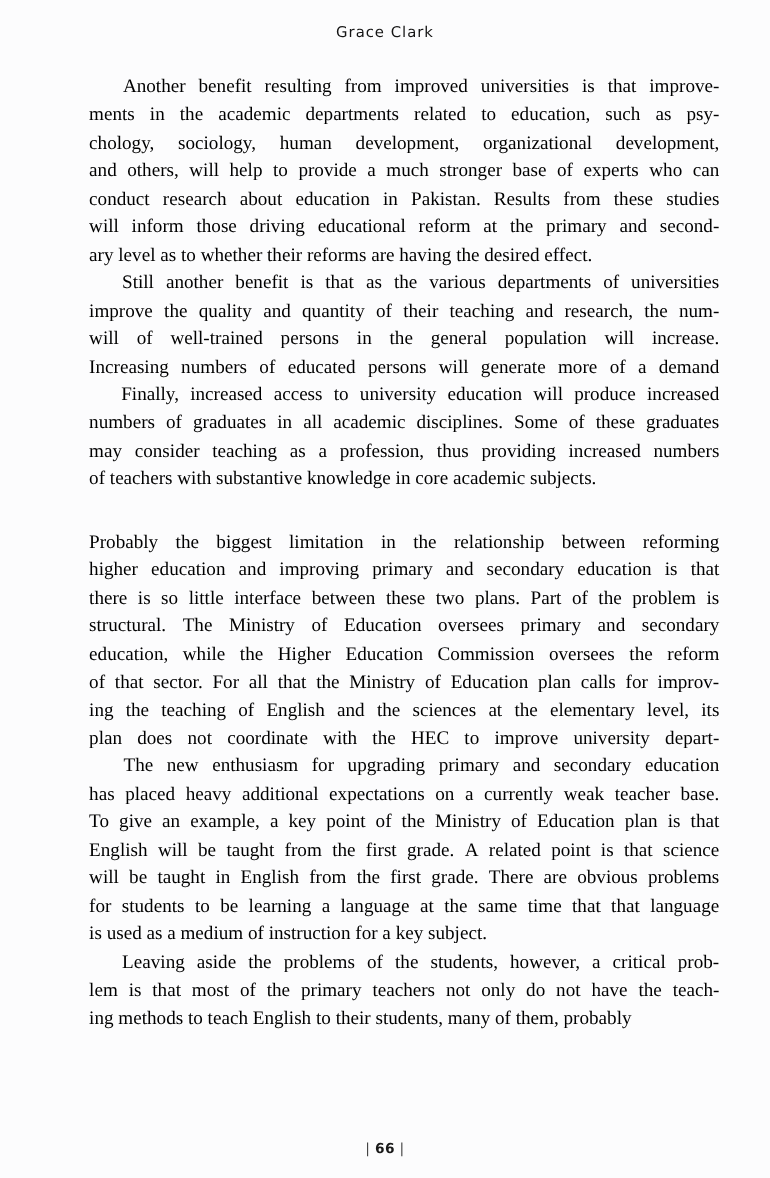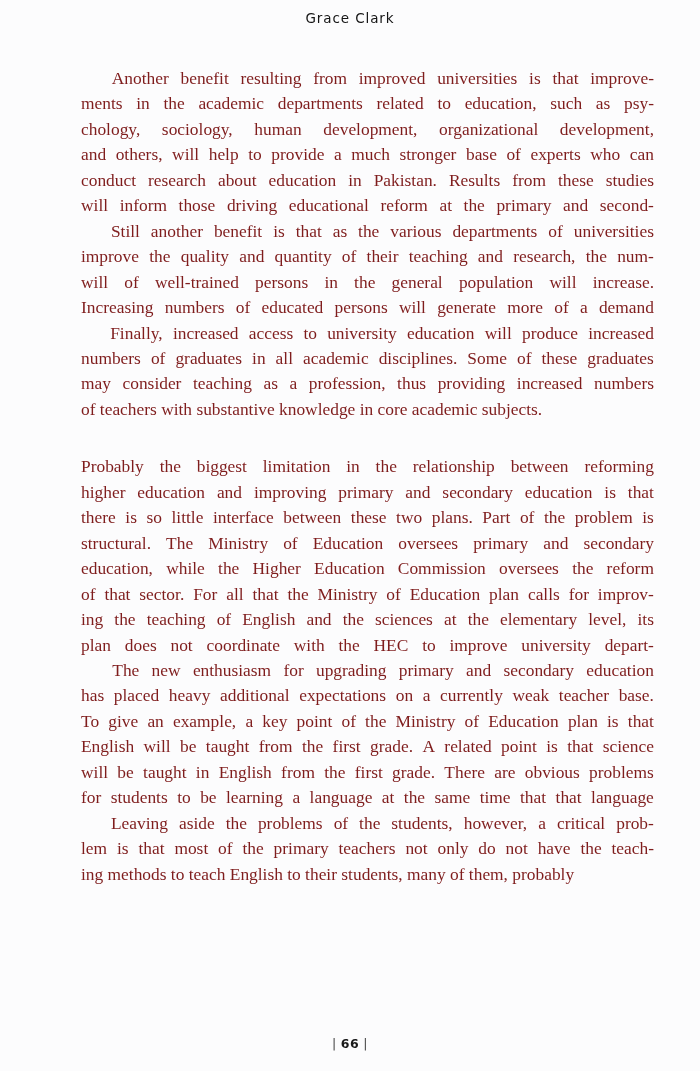--- a/index.html
+++ b/index.html
@@ -21,21 +21,21 @@
   .page {
     position: relative;
     width: 700px;
     height: 1071px;
     box-sizing: border-box;
   }
 
   
   .running-head {
     position: absolute;
-    top: 8px;
+    top: 20px;
     left: 0;
     width: 700px;
     text-align: center;
     font-family: "DejaVu Sans", "Liberation Sans", sans-serif;
     font-size: 13.5px;
     letter-spacing: 0.9px;
     color: #141414;
     line-height: 20px;
   }
 
@@ -44,21 +44,21 @@
     position: absolute;
     left: 81px;
     top: 66px;
     width: 573px;
   }
 
   p.para {
     margin: 0;
     font-size: 17.4px;
     line-height: 25.45px;
-    color: #7f1d1d;
+    color: #000000;
     text-align: left;
   }
 
   
   .ln {
     display: block;
     width: 100%;
     white-space: nowrap;
   }
   
@@ -191,20 +191,21 @@
             <span class="w">those</span>
             <span class="w">driving</span>
             <span class="w">educational</span>
             <span class="w">reform</span>
             <span class="w">at</span>
             <span class="w">the</span>
             <span class="w">primary</span>
             <span class="w">and</span>
             <span class="w">second-</span>
           </span>
+          <span class="ln last">ary level as to whether their reforms are having the desired effect.</span>
         </p>
       <p class="para">
           <span class="ln j">
             <span class="ind"></span>
             <span class="w">Still</span>
             <span class="w">another</span>
             <span class="w">benefit</span>
             <span class="w">is</span>
             <span class="w">that</span>
             <span class="w">as</span>
@@ -490,20 +491,21 @@
             <span class="w">a</span>
             <span class="w">language</span>
             <span class="w">at</span>
             <span class="w">the</span>
             <span class="w">same</span>
             <span class="w">time</span>
             <span class="w">that</span>
             <span class="w">that</span>
             <span class="w">language</span>
           </span>
+          <span class="ln last">is used as a medium of instruction for a key subject.</span>
         </p>
       <p class="para">
           <span class="ln j">
             <span class="ind"></span>
             <span class="w">Leaving</span>
             <span class="w">aside</span>
             <span class="w">the</span>
             <span class="w">problems</span>
             <span class="w">of</span>
             <span class="w">the</span>

